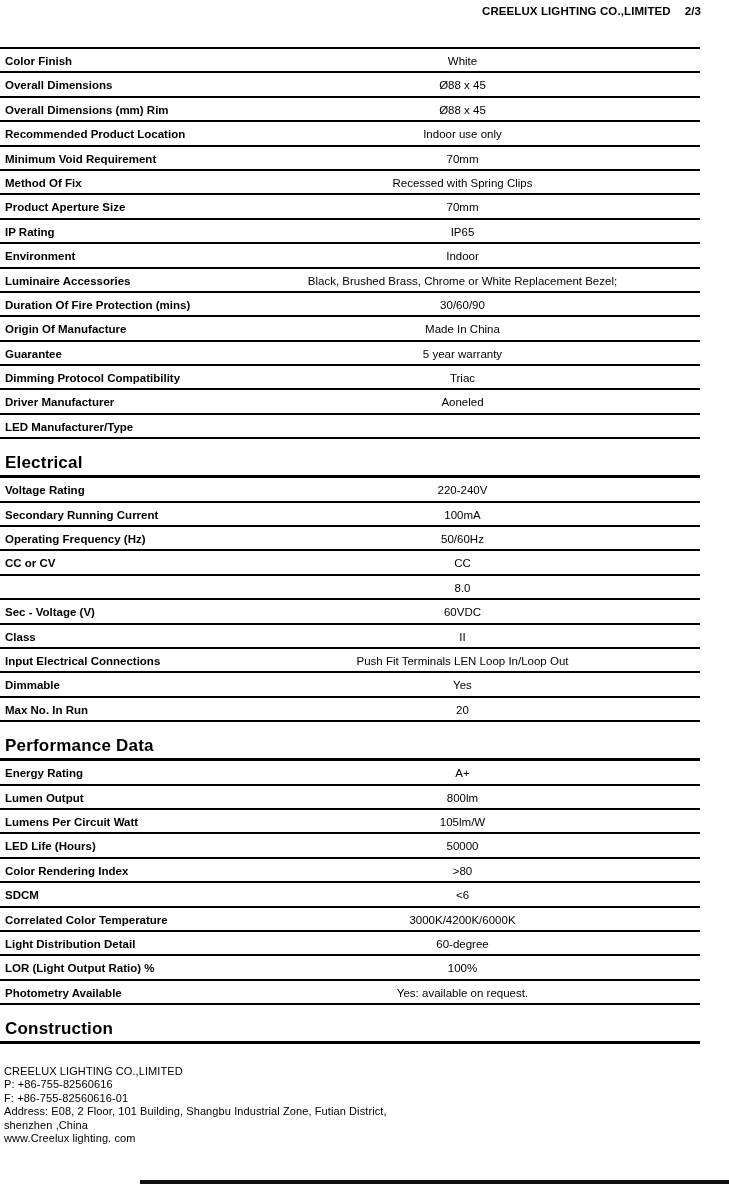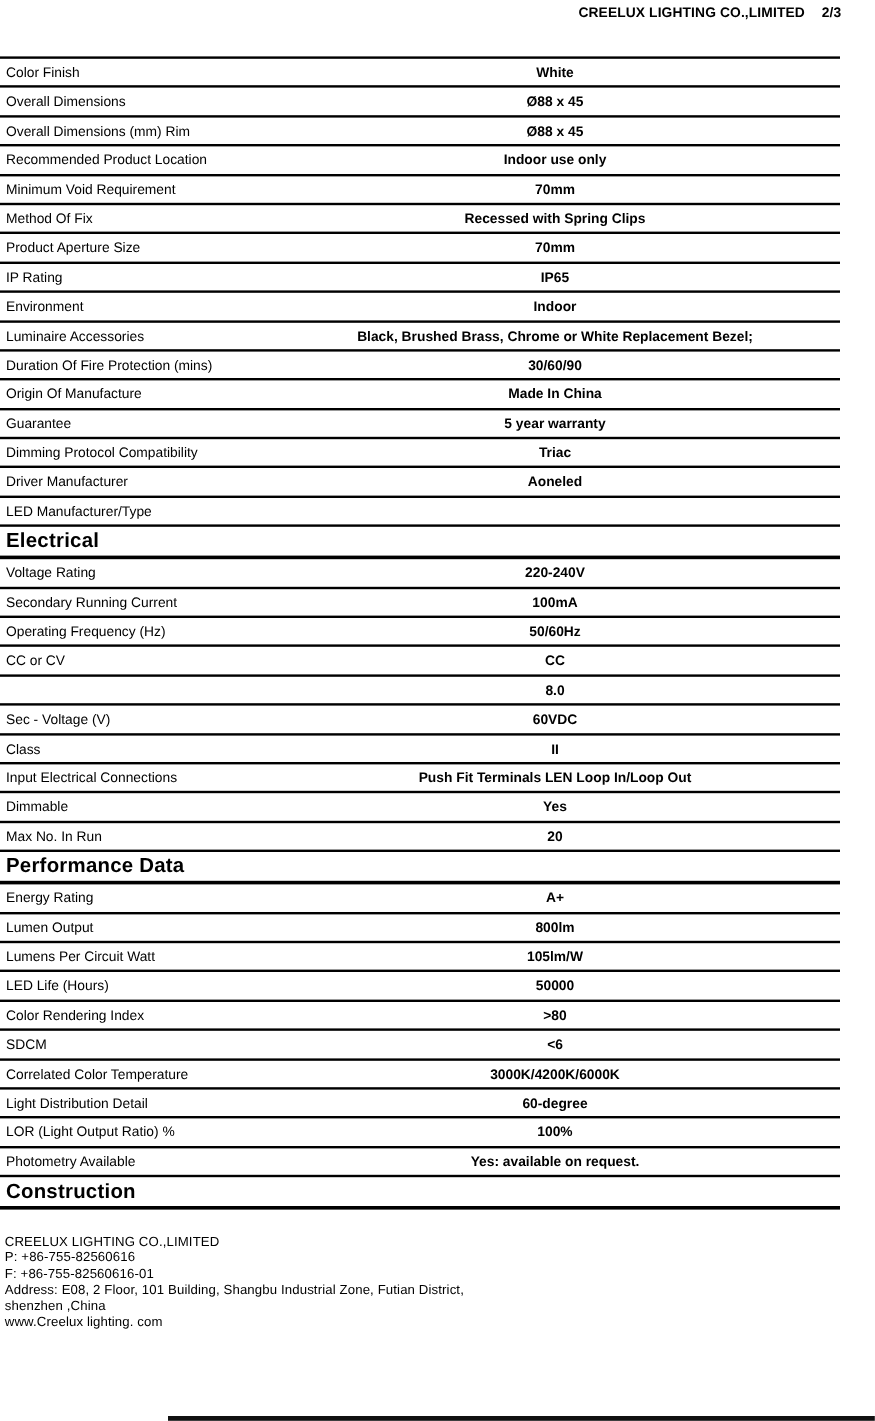--- a/index.html
+++ b/index.html
@@ -36,38 +36,38 @@
     position: relative;
     height: 24.4px;
     border-bottom: 2px solid #000;
   }
   .spec-label {
     position: absolute;
     left: 5px;
     top: 0;
     line-height: 24.4px;
     font-size: 11.5px;
-    font-weight: normal;
+    font-weight: bold;
     white-space: nowrap;
   }
   .spec-value {
     position: absolute;
     left: 225px;
     width: 475px;
     top: 0;
     line-height: 24.4px;
     font-size: 11.5px;
-    font-weight: bold;
+    font-weight: normal;
     text-align: center;
     white-space: nowrap;
   }
   .section-title {
     font-size: 17px;
     font-weight: bold;
-    padding: 2px 0 2px 5px;
+    padding: 14px 0 2px 5px;
     border-bottom: 3px solid #000;
     letter-spacing: 0.2px;
   }
 
   
   .doc-footer {
     margin-top: 21px;
     margin-left: 4px;
     font-size: 11px;
     font-weight: normal;

